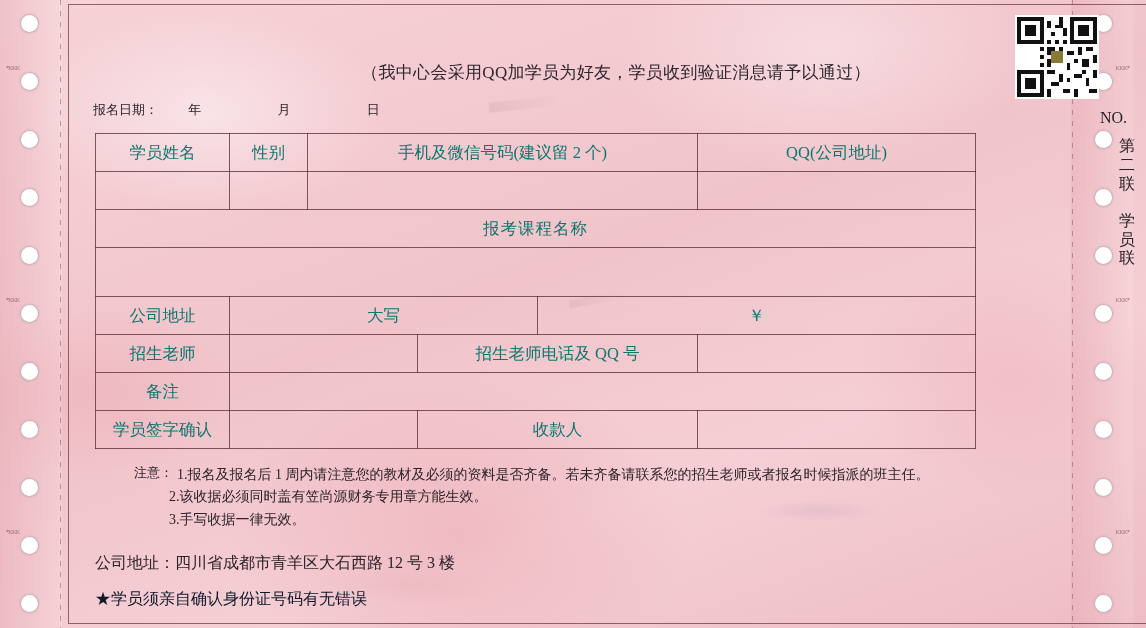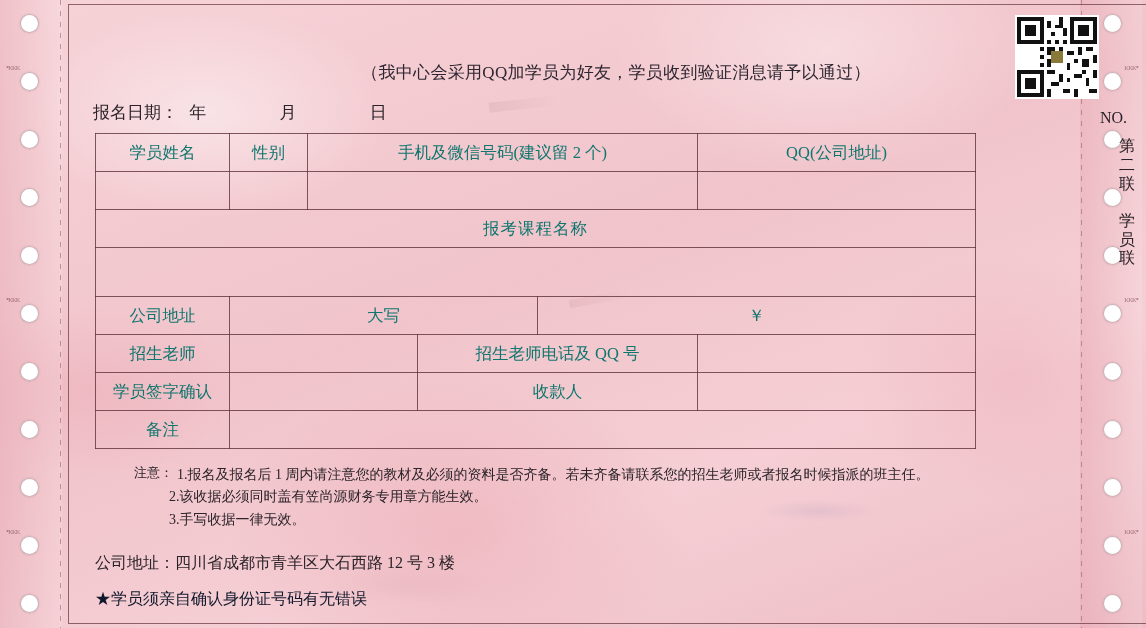--- a/index.html
+++ b/index.html
@@ -30,21 +30,21 @@
   
   .feed {
     position: absolute;
     top: 0;
     bottom: 0;
     width: 62px;
     background:
       linear-gradient(90deg, rgba(228,160,172,0.35), rgba(255,255,255,0.12));
   }
   .feed.left { left: 0; }
-  .feed.right { right: 4px; }
+  .feed.right { right: 13px; }
   .feed .perf {
     position: absolute;
     top: 0;
     bottom: 0;
     width: 1px;
     background: repeating-linear-gradient(to bottom,
       rgba(150,90,100,0.55) 0px, rgba(150,90,100,0.55) 5px,
       rgba(150,90,100,0) 5px, rgba(150,90,100,0) 11px);
   }
   .feed.left .perf { right: 1px; }
@@ -79,21 +79,21 @@
     top: 56px;
     text-align: center;
     font-size: 17px;
     color: #2e2630;
     letter-spacing: 0.3px;
   }
   .dateline {
     position: absolute;
     left: 24px;
     top: 96px;
-    font-size: 17px;
+    font-size: 13px;
     color: #2b2329;
     font-family: Liberation Serif, serif;
   }
   .dateline span { display: inline-block; }
   .d-label { width: 92px; }
   .d-y { width: 86px; }
   .d-m { width: 86px; }
   .d-d { width: 86px; }
   .noline {
     position: absolute;
@@ -361,28 +361,28 @@
         <td colspan="3" class="fee-big">大写</td>
         <td colspan="2" class="yen">￥</td>
       </tr>
       <tr>
         <td>招生老师</td>
         <td colspan="2" class="blank"></td>
         <td colspan="2">招生老师电话及 QQ 号</td>
         <td class="blank"></td>
       </tr>
       <tr>
+        <td>备注</td>
+        <td colspan="5" class="blank"></td>
+      </tr>
+      <tr>
         <td>学员签字确认</td>
         <td colspan="2" class="blank"></td>
         <td colspan="2">收款人</td>
         <td class="blank"></td>
-      </tr>
-      <tr>
-        <td>备注</td>
-        <td colspan="5" class="blank"></td>
       </tr>
     </tbody>
       </table>
 
     <div class="vcol">
       <div class="grp">
         <span class="ch">第</span>
         <span class="ch">二</span>
         <span class="ch">联</span>
       </div>

